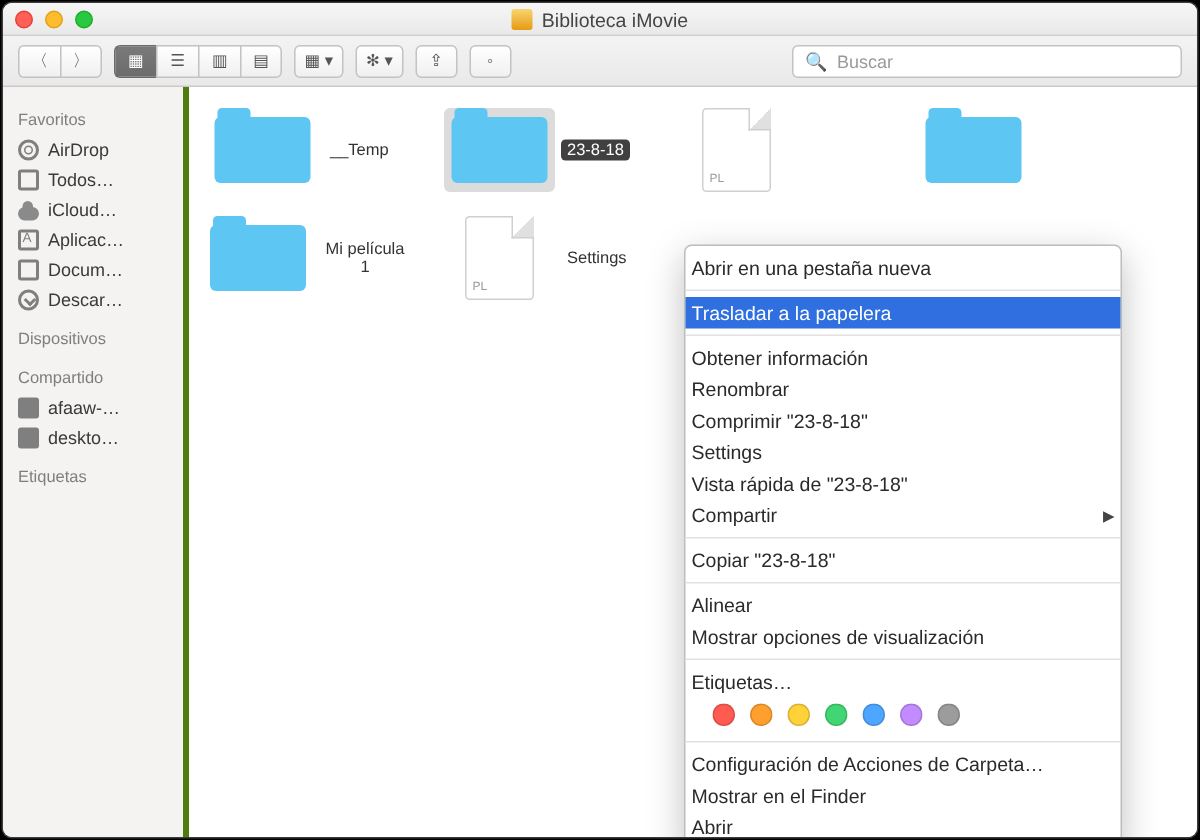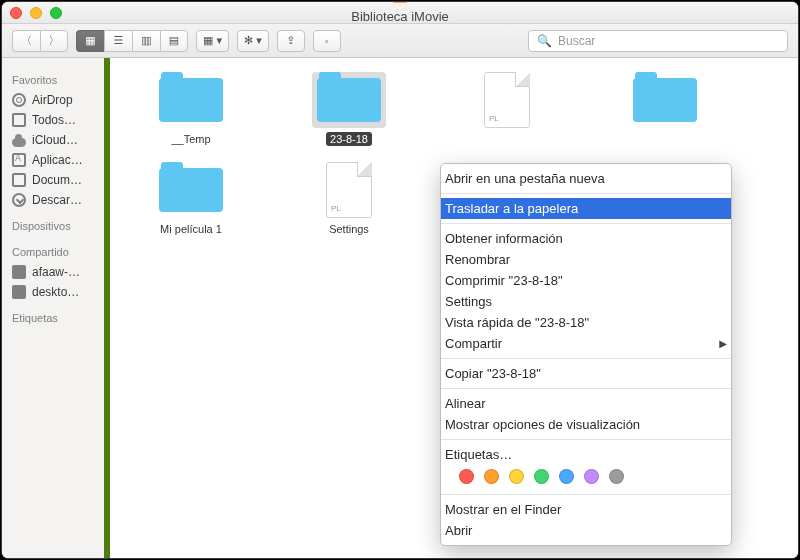--- a/index.html
+++ b/index.html
@@ -6,48 +6,48 @@
 body { width: 800px; height: 560px; overflow: hidden; background: #000; }
 .frame { position: relative; width: 796px; height: 556px; margin: 2px auto; background: #ececec; border-radius: 6px; box-shadow: 0 0 0 1px #3b3b3b; overflow: hidden; }
 
 
 .titlebar { height: 22px; display: flex; align-items: center; padding: 0 8px; background: linear-gradient(#f6f6f6,#e9e9e9); border-bottom: 1px solid #d0d0d0; position: relative; }
 .traffic { display: flex; gap: 8px; }
 .traffic span { width: 12px; height: 12px; border-radius: 50%; display: inline-block; }
 .tl-close { background: #ff5f57; border: 1px solid #e24238; }
 .tl-min   { background: #ffbd2e; border: 1px solid #e1a116; }
 .tl-max   { background: #28c940; border: 1px solid #1dad2b; }
-.title-wrap { position: absolute; left: 0; right: 0; top: 0; height: 22px; display: flex; align-items: center; justify-content: center; gap: 6px; pointer-events: none; font-size: 13px; color: #454545; flex-direction: column; }
+.title-wrap { position: absolute; left: 0; right: 0; top: 0; height: 22px; display: flex; align-items: center; justify-content: center; gap: 6px; pointer-events: none; font-size: 13px; color: #454545; }
 .title-icon { width: 14px; height: 14px; background: linear-gradient(#f9d56e,#e69a14); border-radius: 2px; display: inline-block; }
 
 
 .toolbar { height: 34px; display: flex; align-items: center; gap: 8px; padding: 0 10px; background: linear-gradient(#f3f3f3,#e9e9e9); border-bottom: 1px solid #c9c9c9; }
 .btn-pair { display: flex; }
 .btn, .seg span { height: 22px; min-width: 28px; padding: 0 6px; border: 1px solid #c3c3c3; background: linear-gradient(#ffffff,#f0f0f0); display: flex; align-items: center; justify-content: center; font-size: 11px; color: #555; }
 .btn          { border-radius: 4px; }
 .btn-pair .btn:first-child { border-radius: 4px 0 0 4px; border-right: none; }
 .btn-pair .btn:last-child  { border-radius: 0 4px 4px 0; }
 .seg { display: flex; }
 .seg span { border-right: none; }
 .seg span:first-child { border-radius: 4px 0 0 4px; }
 .seg span:last-child  { border-radius: 0 4px 4px 0; border-right: 1px solid #c3c3c3; }
 .seg .active { background: linear-gradient(#7a7a7a,#6c6c6c); color: #fff; border-color: #6a6a6a; }
 .spacer { flex: 1; }
 .search { width: 260px; height: 22px; border: 1px solid #c3c3c3; border-radius: 4px; background: #fff; display: flex; align-items: center; gap: 6px; padding: 0 8px; color: #9a9a9a; font-size: 12px; }
 
 
 .main { display: flex; height: calc(100% - 56px); }
-.sidebar { width: 108px; background: #f4f3f2; border-right: 6px solid #4d7c0f; font-size: 12px; color: #3a3a3a; padding-top: 6px; }
+.sidebar { width: 124px; background: #f4f3f2; border-right: 4px solid #4d7c0f; font-size: 12px; color: #3a3a3a; padding-top: 6px; }
 .sb-head { font-size: 11px; color: #7e7e7e; padding: 10px 8px 4px 10px; }
 .sb-item { display: flex; align-items: center; gap: 6px; padding: 3px 6px 3px 10px; white-space: nowrap; overflow: hidden; text-overflow: ellipsis; }
 .sb-icon { width: 14px; height: 14px; flex: 0 0 14px; display: inline-block; }
 
 .content { flex: 1; position: relative; background: #ffffff; }
 .grid { position: absolute; left: 0; top: 0; right: 0; padding: 14px 12px; display: grid; grid-template-columns: repeat(4, 138px); column-gap: 20px; row-gap: 16px; }
-.item { width: 138px; display: flex; flex-direction: column; align-items: center; gap: 4px; font-size: 11px; color: #333; }
+.item { width: 138px; display: flex; flex-direction: row; align-items: center; gap: 4px; font-size: 11px; color: #333; }
 .icon-wrap { width: 74px; height: 56px; display: flex; align-items: center; justify-content: center; border-radius: 4px; }
 .folder { width: 64px; height: 44px; border-radius: 4px; background: #5ec6f2; position: relative; }
 .folder::before { content: ""; position: absolute; top: -6px; left: 2px; width: 22px; height: 8px; background: #5ec6f2; border-radius: 3px 3px 0 0; }
 .file { width: 46px; height: 56px; background: #fff; border: 1px solid #cfcfcf; border-radius: 3px; position: relative; }
 .file::after { content: ""; position: absolute; right: -1px; top: -1px; width: 14px; height: 14px; background: linear-gradient(135deg,#fff 50%,#e0e0e0 50%); border-left: 1px solid #cfcfcf; border-bottom: 1px solid #cfcfcf; }
 .file.plist::before { content: "PL"; position: absolute; left: 4px; bottom: 4px; font-size: 8px; color: #999; }
 .label { max-width: 120px; text-align: center; border-radius: 3px; padding: 1px 4px; }
 .selected .icon-wrap { background: #dcdcdc; }
 .selected .label { background: #404040; color: #fff; }
 
@@ -208,19 +208,20 @@
           <div class="ctx-tags">
             <span style="background: rgb(255, 91, 81);"></span>
             <span style="background: rgb(255, 159, 46);"></span>
             <span style="background: rgb(255, 210, 58);"></span>
             <span style="background: rgb(65, 214, 115);"></span>
             <span style="background: rgb(77, 166, 255);"></span>
             <span style="background: rgb(194, 139, 255);"></span>
             <span style="background: rgb(156, 156, 156);"></span>
           </div>
           <div class="ctx-sep"></div>
+          <div class="ctx-item">Configuración de Acciones de Carpeta…</div>
           <div class="ctx-item">Mostrar en el Finder</div>
           <div class="ctx-item">Abrir</div>
         </div>
     </div>
   </div>
 
 </div>
 
 </body></html>

